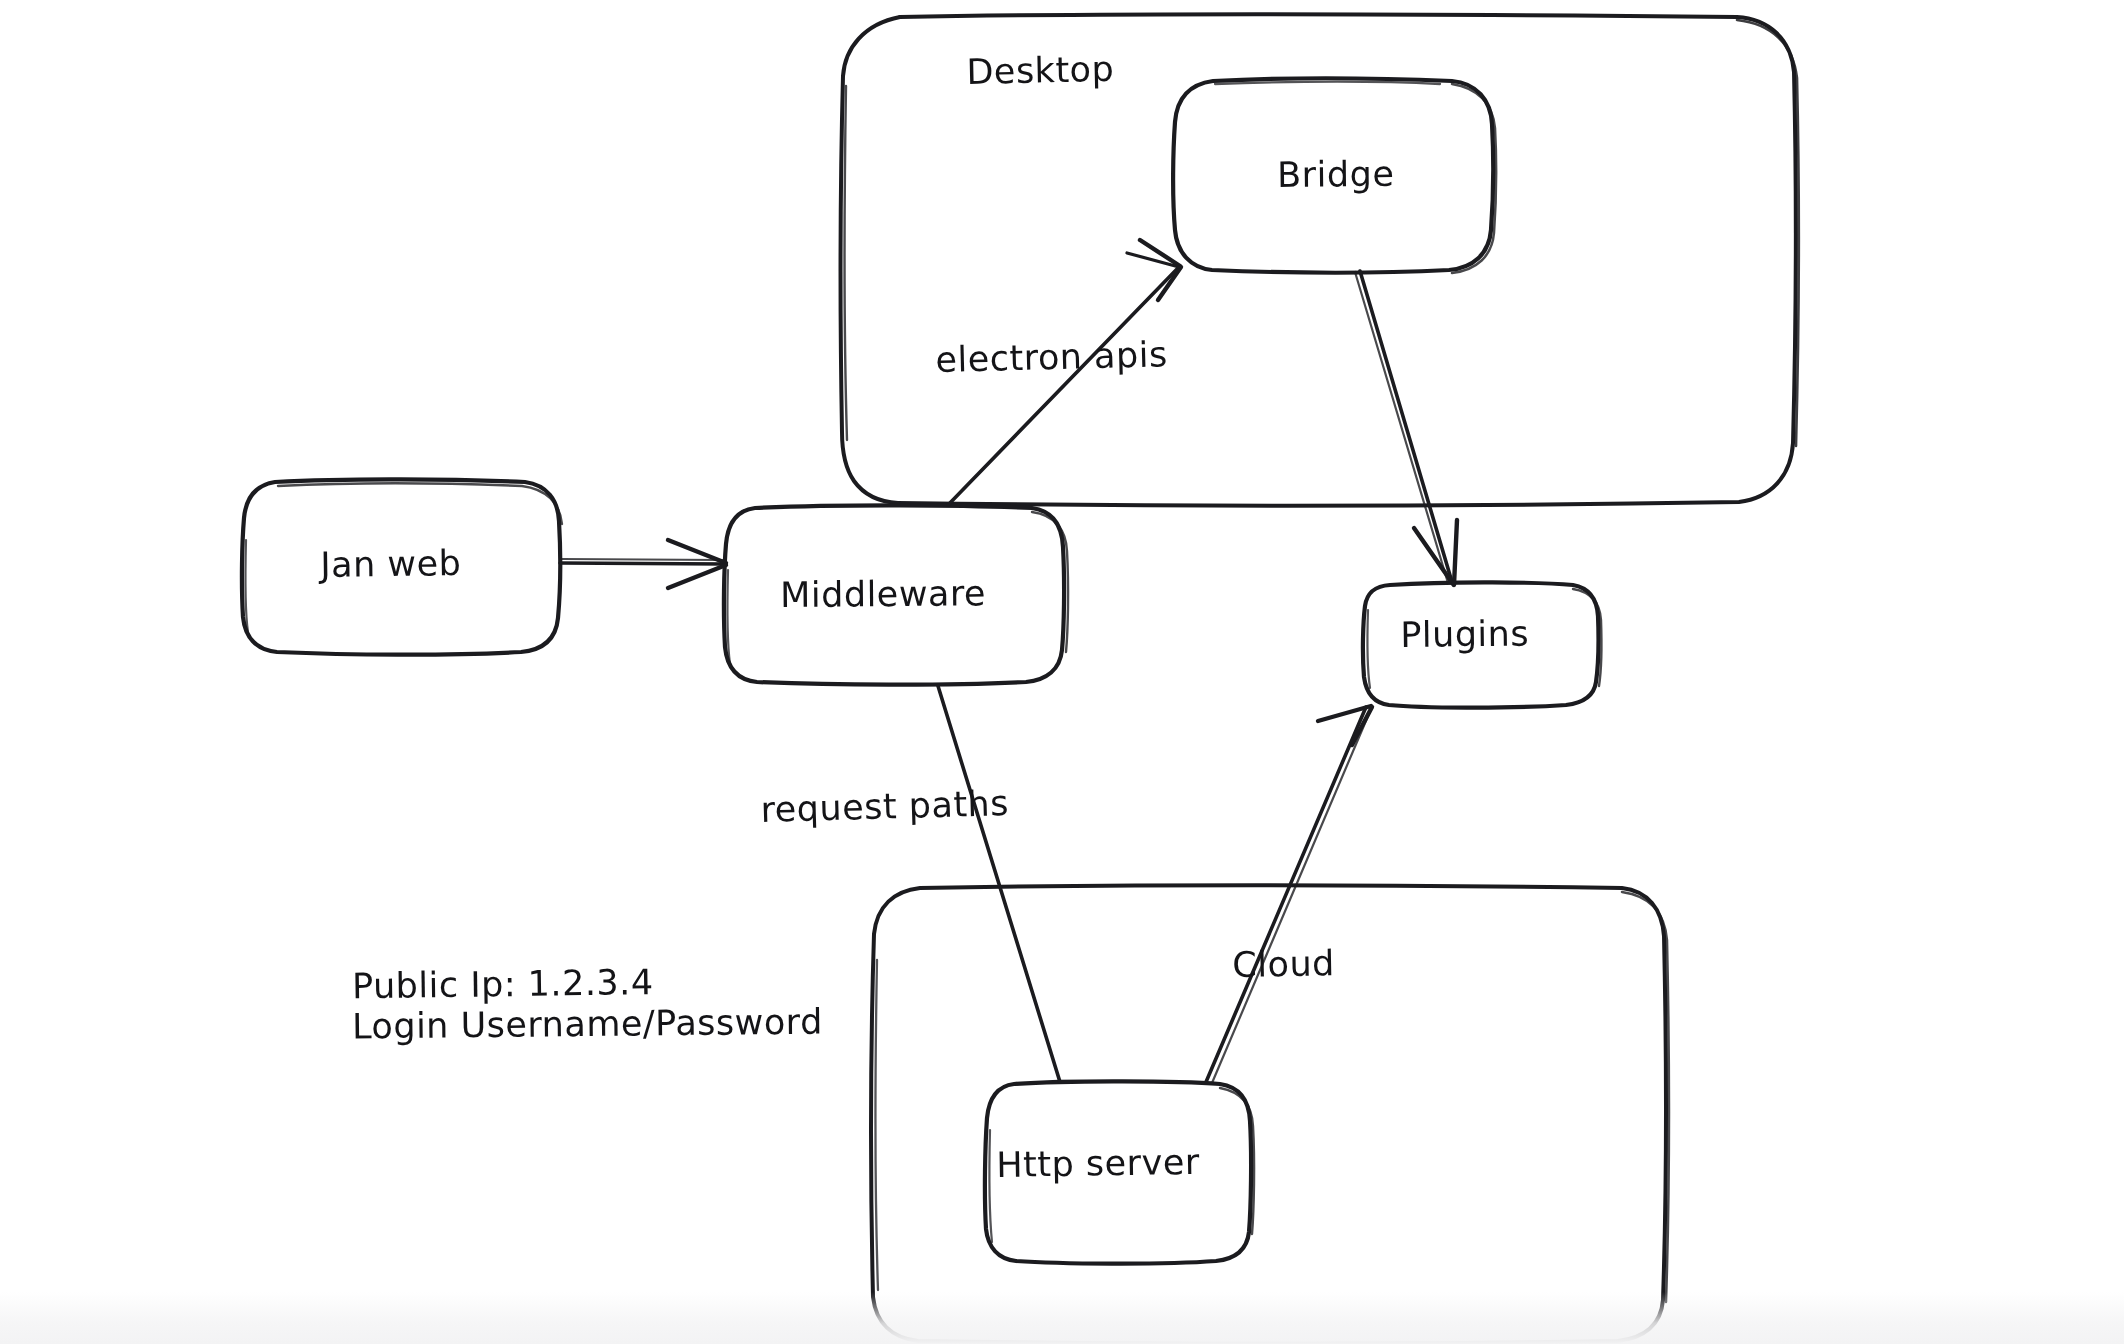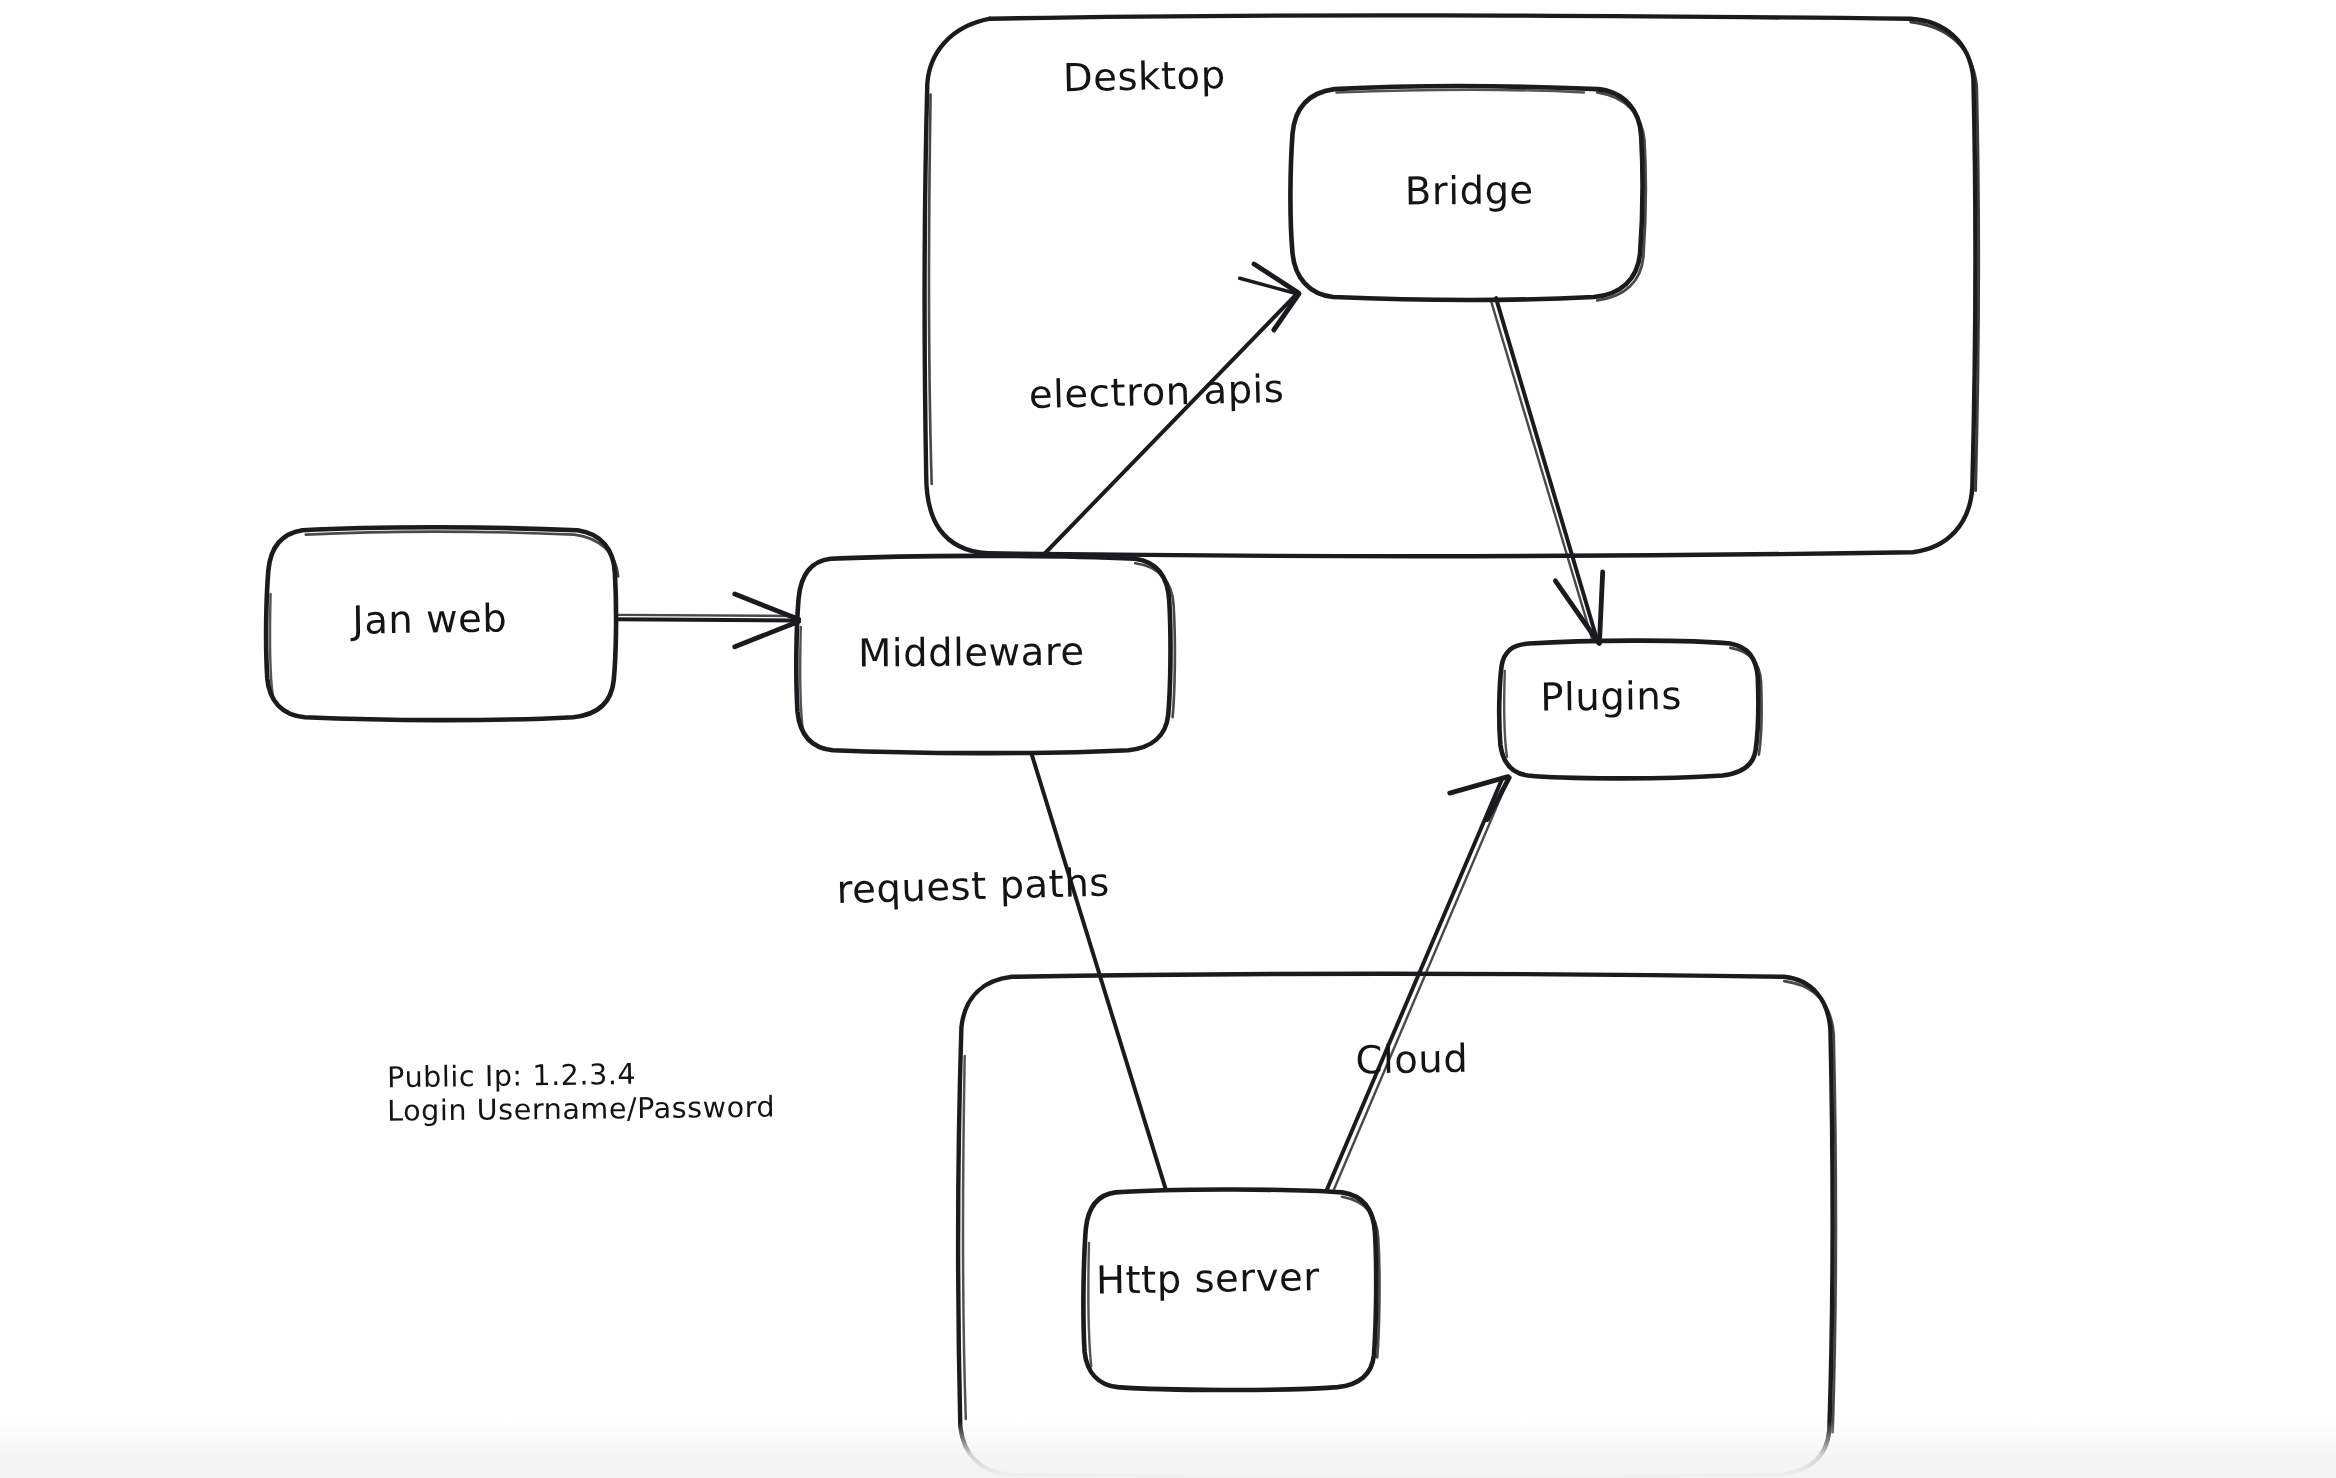--- a/index.html
+++ b/index.html
@@ -51,21 +51,21 @@
     font-family: "DejaVu Sans", sans-serif;
     font-weight: 400;
     white-space: nowrap;
     letter-spacing: 0.5px;
     line-height: 1.18;
     transform-origin: left top;
   }
   .node-label   { font-size: 35px; }
   .group-label  { font-size: 35px; }
   .edge-label   { font-size: 35px; }
-  .note-label   { font-size: 26px; }
+  .note-label   { font-size: 35px; }
   .note-label .note-line { display: block; }
 </style>
 </head>
 <body>
 
 <div id="canvas-root">
 
   <svg id="sketch" viewBox="0 0 2124 1344" xmlns="http://www.w3.org/2000/svg">
 
     <g>

